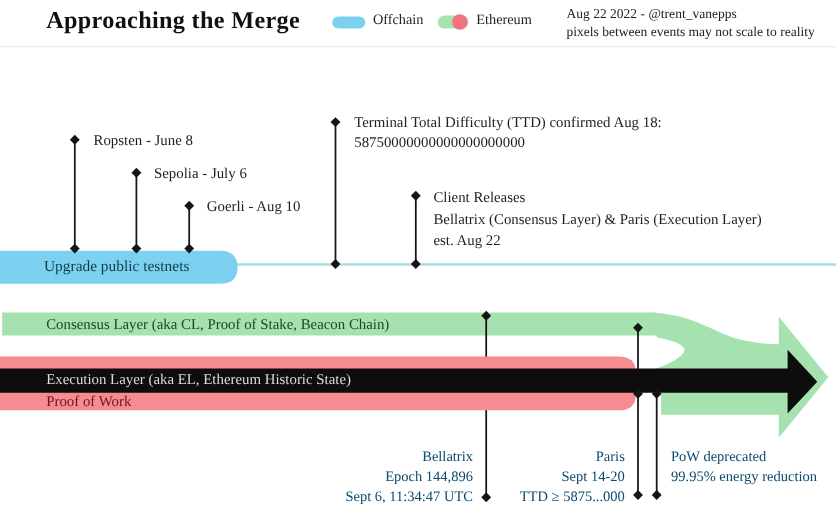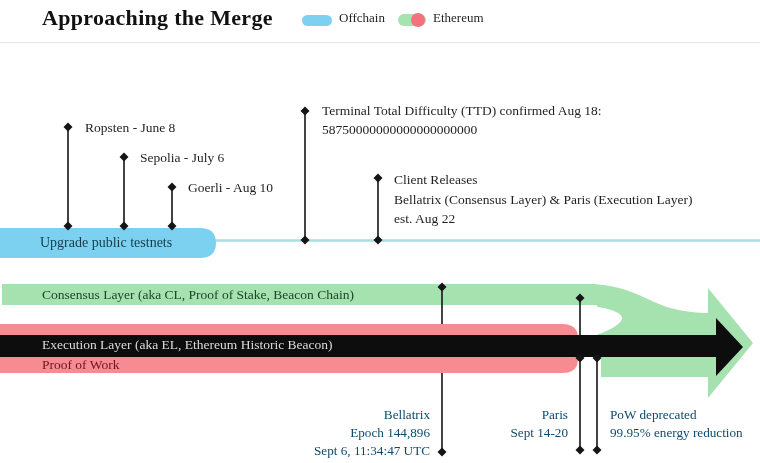--- a/index.html
+++ b/index.html
@@ -46,20 +46,22 @@
 
   <div class="pill-off"></div>
   <div class="txt legend-label off-label">Offchain</div>
   <div class="on-icon">
     <span class="gr"></span>
     <span class="rd"></span>
   </div>
   <div class="txt legend-label on-label">Ethereum</div>
 
   <div class="txt credit">
+    <div>Aug 22 2022 - @trent_vanepps</div>
+    <div>pixels between events may not scale to reality</div>
   </div>
 
   <svg class="gfx" width="760" height="463" viewBox="0 0 760 463">
 
     <line x1="214" y1="240.5" x2="760" y2="240.5" stroke="#a9dde0" stroke-width="2.4"></line>
 
     <path d="M0 228 H200 Q216 228 216 243 Q216 258 200 258 H0 Z" fill="#7cd1f1"></path>
 
     <path d="M2 284 H596 V305 H2 Z" fill="#a5e2b0"></path>
     <path d="M592 284 C630 286 645 300 670 308 C685 312 700 313 708 313 L708 288 L753 343 L708 398 L708 377 L601 377 L601 357 L594 336 C622 326 638 314 598 307 L596 305 Z" fill="#a5e2b0"></path>
@@ -111,30 +113,31 @@
   </div>
 
   <div class="txt annot ev-client">
     <div>Client Releases</div>
     <div>Bellatrix (Consensus Layer) &amp; Paris (Execution Layer)</div>
     <div>est. Aug 22</div>
   </div>
 
   <div class="txt bar-label lbl-consensus">Consensus Layer (aka CL, Proof of Stake, Beacon Chain)</div>
   <div class="txt lbl-testnets">Upgrade public testnets</div>
-  <div class="txt bar-label lbl-execution">Execution Layer (aka EL, Ethereum Historic Beacon)</div>
+  <div class="txt bar-label lbl-execution">Execution Layer (aka EL, Ethereum Historic State)</div>
   <div class="txt bar-label lbl-pow">Proof of Work</div>
 
   <div class="txt mile mile-bellatrix">
     <div>Bellatrix</div>
     <div>Epoch 144,896</div>
     <div>Sept 6, 11:34:47 UTC</div>
   </div>
   <div class="txt mile mile-paris">
     <div>Paris</div>
     <div>Sept 14-20</div>
+    <div>TTD ≥ 5875...000</div>
   </div>
   <div class="txt mile mile-finality">
     <div>PoW deprecated</div>
     <div>99.95% energy reduction</div>
   </div>
 
 </div>
 
 </body></html>

